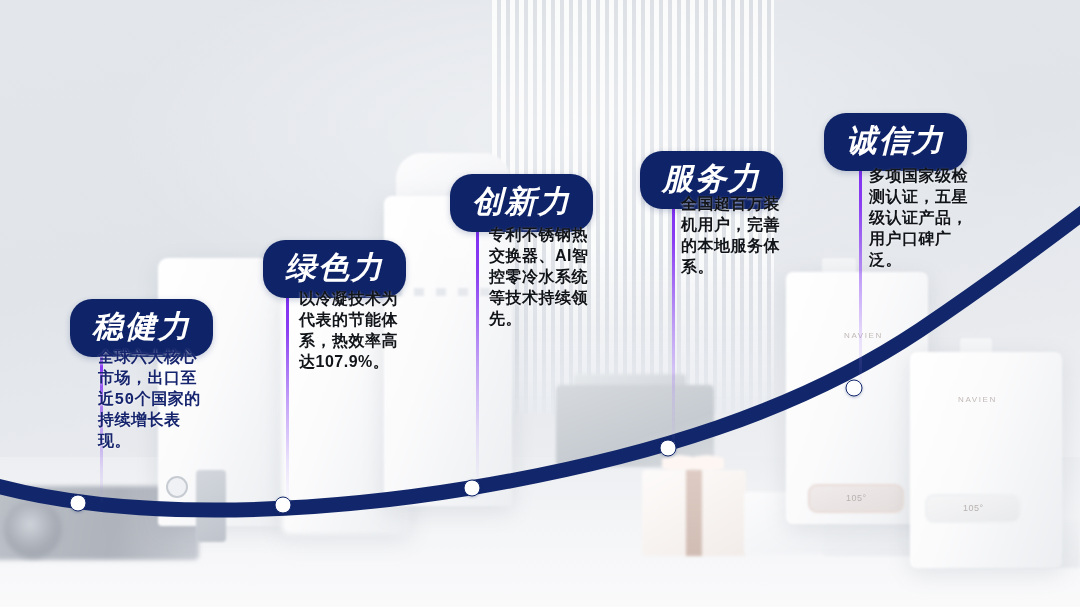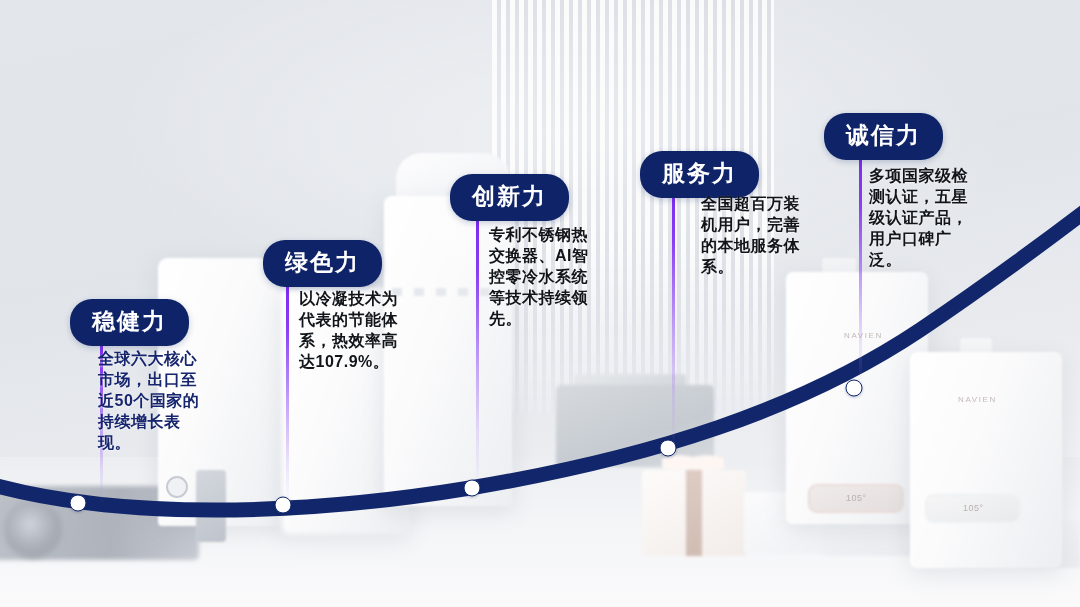--- a/index.html
+++ b/index.html
@@ -206,46 +206,47 @@
     transform: translate(-50%, -50%);
     box-shadow: 0 1px 3px rgba(15,35,100,0.28);
   }
 
   
   .callout { position: absolute; }
   .pill {
     display: inline-block;
     background: #0f2368;
     color: #ffffff;
-    font-size: 23px;
+    font-size: 31px;
     font-weight: bold;
     letter-spacing: 2px;
     padding: 7px 22px 9px;
     border-radius: 22px;
     white-space: nowrap;
     box-shadow: 0 2px 6px rgba(15,35,100,0.22);
+    font-style: italic;
   }
   .stem {
     position: absolute;
     width: 3px;
     background: linear-gradient(to bottom,
         #7b28f0 0%, #8a3df2 22%, rgba(150,90,244,0.55) 55%,
         rgba(170,130,246,0.22) 80%, rgba(180,150,246,0) 100%);
   }
   .body-text {
     position: absolute;
     font-size: 16px;
     font-weight: bold;
     line-height: 1.32;
     letter-spacing: .5px;
     color: #111418;
     white-space: pre-line;
     text-shadow: 0 1px 2px rgba(255,255,255,0.65);
   }
-  .body-text.navy { color: #16256e; }
+  .body-text.navy { color: #16256e; font-family: Liberation Mono, monospace; }
 </style>
 </head>
 <body>
 
 <div id="stage">
 
   <div class="scene">
     <div class="fin-panel"></div>
     <div class="floor"></div>
 
@@ -331,21 +332,21 @@
 控零冷水系统
 等技术持续领
 先。</div>
   </div>
 
   <div class="callout">
     <div class="stem" style="left:672px; top:182px; height:266px;"></div>
     <div style="position:absolute; left:640px; top:151px;">
       <span class="pill" style="background: rgb(15, 35, 104);">服务力</span>
     </div>
-    <div class="body-text" style="left: 701px; top: 193px; width: 176px; color: rgb(17, 20, 24);">全国超百万装
+    <div class="body-text" style="left: 681px; top: 193px; width: 176px; color: rgb(17, 20, 24);">全国超百万装
 机用户，完善
 的本地服务体
 系。</div>
   </div>
 
   <div class="callout">
     <div class="stem" style="left:859px; top:152px; height:236px;"></div>
     <div style="position:absolute; left:824px; top:113px;">
       <span class="pill" style="background: rgb(15, 35, 104);">诚信力</span>
     </div>

